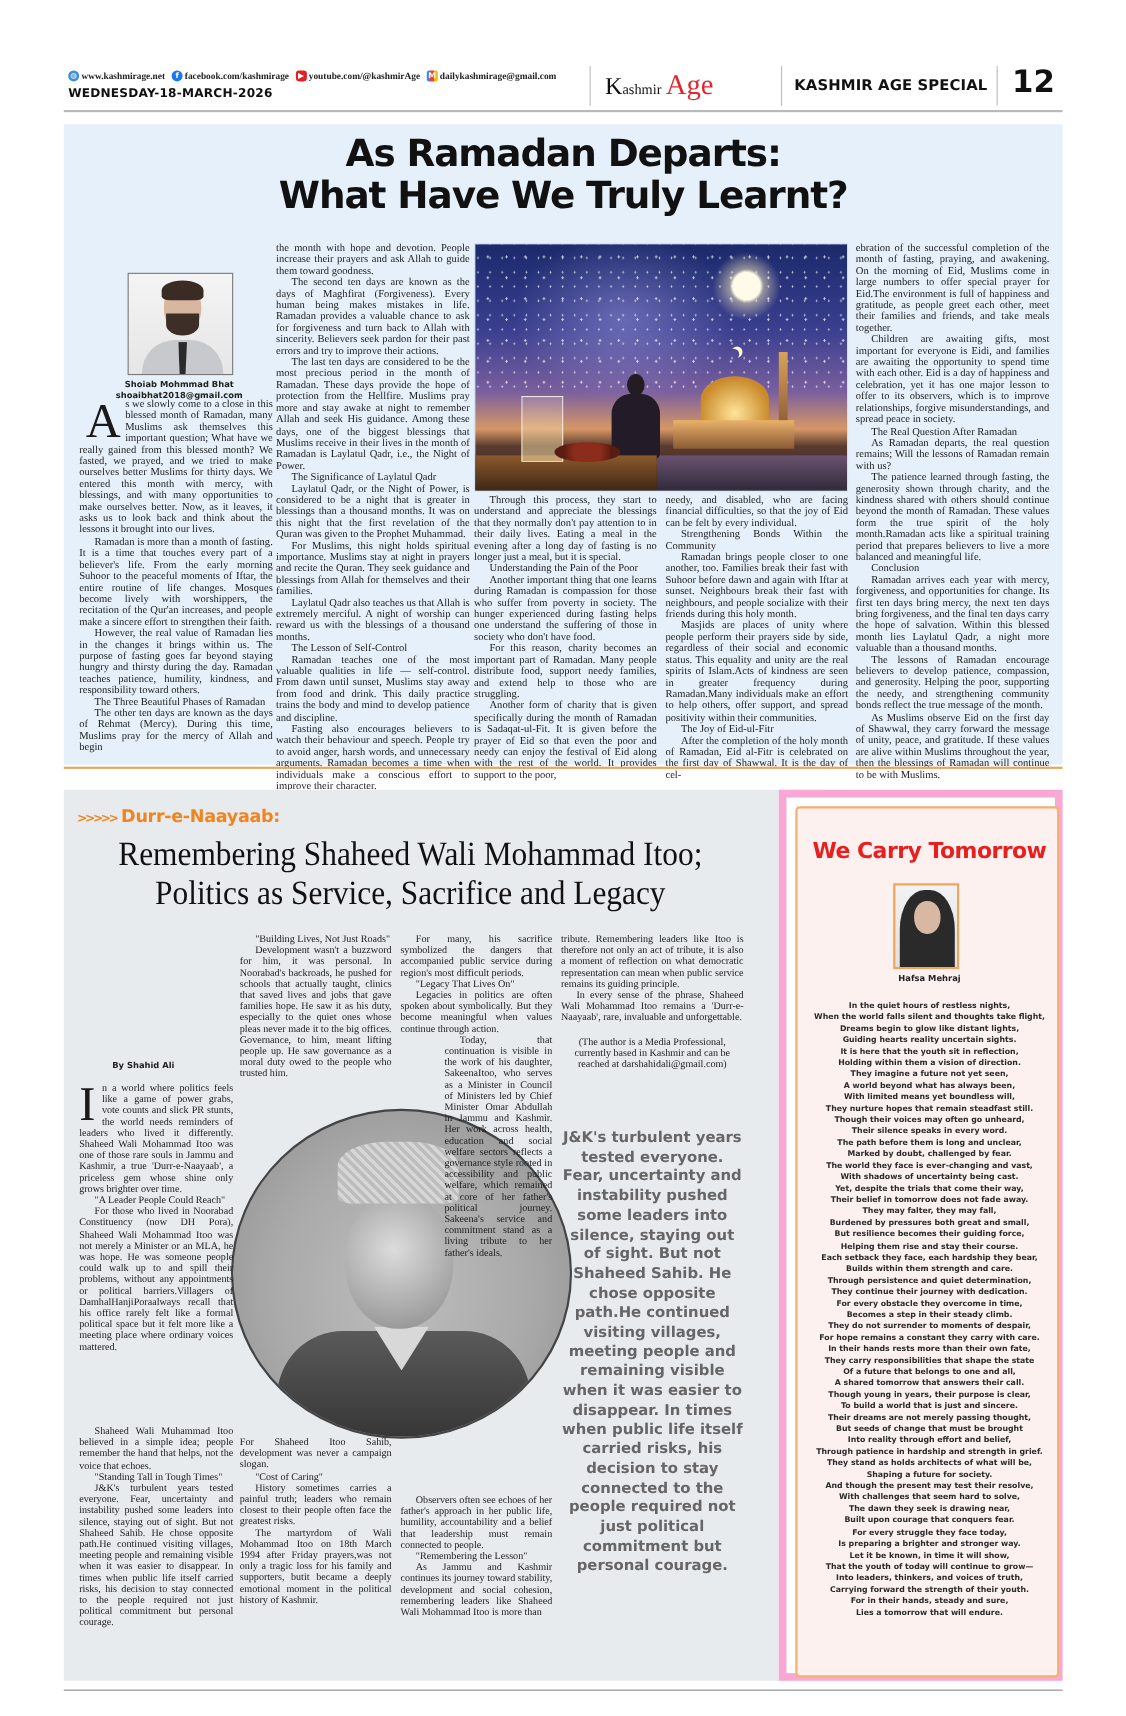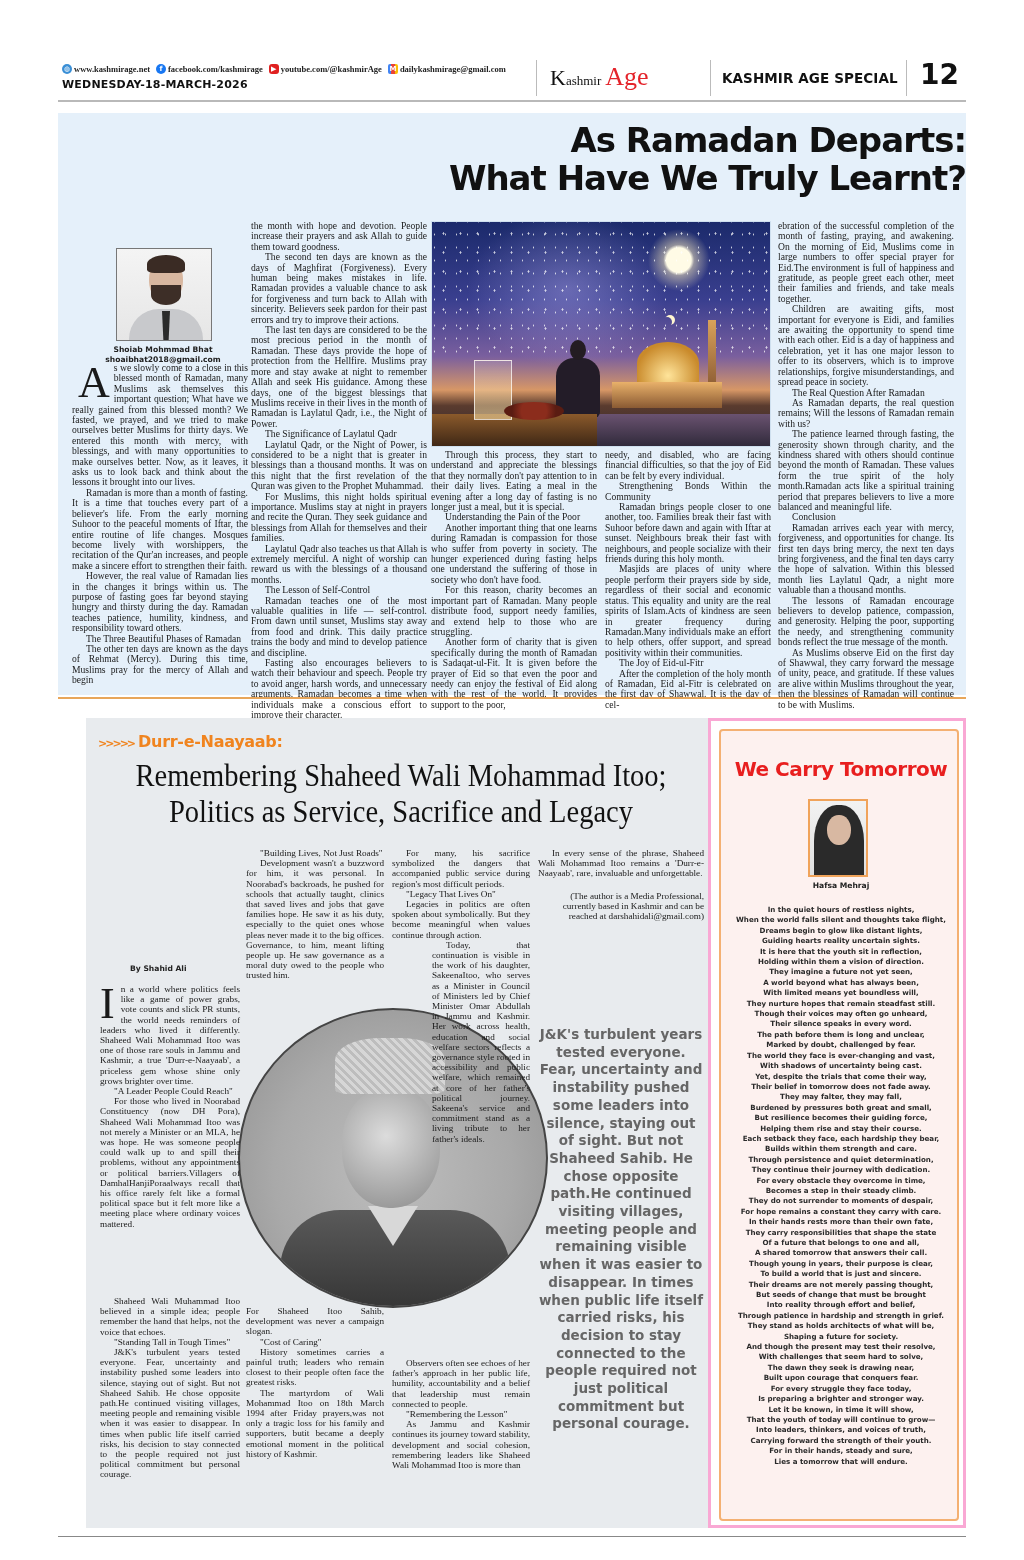--- a/index.html
+++ b/index.html
@@ -21,21 +21,21 @@
   .mh-logo .k { font-size: 22px; }
   .mh-logo .kashmir { font-size: 13px; }
   .mh-logo .age { font-size: 26px; color: #e4242b; font-weight: normal; }
   .mh-divider2 { position: absolute; left: 652px; top: 2px; width: 1px; height: 36px; background: #bbb; }
   .mh-section { position: absolute; left: 664px; top: 12px; font-family: "DejaVu Sans", sans-serif; font-weight: bold; font-size: 13.5px; color: #111; letter-spacing: 0.1px; }
   .mh-divider3 { position: absolute; left: 848px; top: 2px; width: 1px; height: 36px; background: #bbb; }
   .mh-page { position: absolute; left: 862px; top: 0px; font-family: "DejaVu Sans", sans-serif; font-weight: bold; font-size: 28px; color: #111; }
 
   
   .top-article { position: absolute; left: 58px; top: 113px; width: 908px; height: 582px; background: #e5f0fa; }
-  .headline { position: absolute; left: 0; top: 8px; width: 908px; text-align: right; font-family: "DejaVu Sans", sans-serif; font-weight: bold; font-size: 34px; line-height: 38px; color: #111; letter-spacing: -1px; }
+  .headline { position: absolute; left: 0; top: 8px; width: 908px; text-align: center; font-family: "DejaVu Sans", sans-serif; font-weight: bold; font-size: 34px; line-height: 38px; color: #111; letter-spacing: -1px; }
   .col { position: absolute; font-family: "Liberation Serif", serif; font-size: 9.6px; line-height: 10.4px; text-align: justify; color: #1a1a1a; hyphens: auto; }
   .col p { text-indent: 14px; }
   .col p.sub { text-indent: 14px; }
   .col p.noindent { text-indent: 0; }
   .author-photo { position: absolute; left: 58px; top: 135px; width: 96px; height: 93px; border: 1px solid #777; background: linear-gradient(180deg,#f4f4f4 0%,#e6e6e6 100%); overflow: hidden; }
   .author-photo .head { position: absolute; left: 32px; top: 10px; width: 34px; height: 44px; border-radius: 45% 45% 50% 50%; background: #d8b7a0; }
   .author-photo .hair { position: absolute; left: 30px; top: 6px; width: 38px; height: 18px; border-radius: 50% 50% 20% 20%; background: #3a2b24; }
   .author-photo .beard { position: absolute; left: 34px; top: 36px; width: 30px; height: 20px; border-radius: 0 0 50% 50%; background: #3d2e27; }
   .author-photo .shirt { position: absolute; left: 12px; top: 60px; width: 74px; height: 40px; border-radius: 30px 30px 0 0; background: #c8c9cc; }
   .author-photo .tie { position: absolute; left: 45px; top: 62px; width: 8px; height: 34px; background: #2b2b2b; clip-path: polygon(0 0,100% 0,80% 100%,20% 100%); }
@@ -55,39 +55,39 @@
   .man .mb { position: absolute; left: 2px; top: 18px; width: 44px; height: 60px; border-radius: 18px 18px 6px 6px; background: #231c28; }
   .table { position: absolute; left: 0; top: 192px; width: 165px; height: 34px; background: linear-gradient(180deg,#8b5a2b,#3a2414); }
   .glass { position: absolute; left: 42px; top: 138px; width: 38px; height: 60px; border: 1px solid rgba(255,255,255,0.7); background: linear-gradient(180deg,rgba(255,255,255,0.15),rgba(255,230,170,0.55)); }
   .dates { position: absolute; left: 72px; top: 180px; width: 60px; height: 18px; border-radius: 50%; background: radial-gradient(circle, #8b2c1c 0 40%, #5a1c12 70%); }
   .water { position: absolute; left: 165px; top: 192px; width: 175px; height: 34px; background: linear-gradient(180deg,#6a5270,#2d2838); }
 
   
   .orange-rule { position: absolute; left: 58px; top: 697px; width: 908px; height: 2px; background: #e8a65a; }
 
   
-  .bottom-article { position: absolute; left: 58px; top: 718px; width: 692px; height: 810px; background: #e8ebee; margin-left: 28px; }
+  .bottom-article { position: absolute; left: 58px; top: 718px; width: 692px; height: 810px; background: #e8ebee; }
   .kicker { position: absolute; left: 12px; top: 14px; font-family: "DejaVu Sans", sans-serif; font-weight: bold; font-size: 16px; color: #f0841f; letter-spacing: -0.3px; }
   .kicker .arrows { font-size: 11px; letter-spacing: -2px; margin-right: 4px; }
   .b-headline { position: absolute; left: 0; top: 40px; width: 630px; text-align: center; font-family: "Liberation Serif", serif; font-size: 31px; line-height: 36px; color: #111; transform: scaleX(0.92); transform-origin: center top; }
   .byline { position: absolute; left: 44px; top: 246px; font-family: "DejaVu Sans", sans-serif; font-weight: bold; font-size: 7.6px; color: #222; }
   .bcol { position: absolute; font-family: "Liberation Serif", serif; font-size: 9.2px; line-height: 10.2px; text-align: justify; color: #1a1a1a; }
   .bcol p { text-indent: 14px; }
   .bcol p.sub { text-indent: 14px; }
   .dropcap-i { float: left; font-size: 44px; line-height: 36px; margin: 2px 6px 0 0; }
   .portrait { position: absolute; left: 152px; top: 290px; width: 310px; height: 300px; border-radius: 50%; border: 2px solid #444; overflow: hidden;
     background: radial-gradient(ellipse at 50% 55%, #bdbdbd 0%, #a9a9a9 55%, #8d8d8d 100%); }
   .p-cap { position: absolute; left: 95px; top: 28px; width: 110px; height: 56px; border-radius: 40% 40% 10% 10%; background: repeating-linear-gradient(45deg,#d6d6d6 0 3px,#bdbdbd 3px 6px); }
   .p-face { position: absolute; left: 102px; top: 78px; width: 98px; height: 120px; border-radius: 45% 45% 48% 48%; background: radial-gradient(circle at 45% 40%, #dcdcdc, #9a9a9a 80%); }
   .p-coat { position: absolute; left: 40px; top: 200px; width: 230px; height: 120px; border-radius: 60px 60px 0 0; background: linear-gradient(180deg,#5a5a5a,#2e2e2e); }
   .p-collar { position: absolute; left: 128px; top: 196px; width: 50px; height: 40px; background: #d8d8d8; clip-path: polygon(0 0,100% 0,50% 100%); }
   .pullquote { position: absolute; left: 452px; top: 308px; width: 166px; text-align: center; font-family: "DejaVu Sans", sans-serif; font-weight: bold; font-size: 13.5px; line-height: 17.7px; color: #666; }
 
   
-  .poem-frame { position: absolute; left: 708px; top: 718px; width: 258px; height: 810px; border: 3px solid #f9a8d4; background: #fff; }
+  .poem-frame { position: absolute; left: 708px; top: 718px; width: 258px; height: 810px; border: 7px solid #f9a8d4; background: #fff; }
   .poem-box { position: absolute; left: 8px; top: 8px; width: 240px; height: 792px; background: #fdf1ef; border: 2px solid #f4b072; border-radius: 4px; }
   .poem-title { position: absolute; left: 0; top: 26px; width: 240px; text-align: center; font-family: "DejaVu Sans", sans-serif; font-weight: bold; font-size: 20px; color: #e81f1f; letter-spacing: -0.5px; }
   .poet-photo { position: absolute; left: 87px; top: 68px; width: 60px; height: 78px; border: 2px solid #f0a35a; background: linear-gradient(180deg,#f2f2f2,#e0e0e0); overflow: hidden; }
   .poet-photo .hijab { position: absolute; left: 4px; top: 4px; width: 50px; height: 80px; border-radius: 45% 45% 10% 10%; background: #2a2a2a; }
   .poet-photo .face { position: absolute; left: 17px; top: 14px; width: 24px; height: 30px; border-radius: 48%; background: #d8b8a2; }
   .poet-name { position: absolute; left: 0; top: 150px; width: 240px; text-align: center; font-family: "DejaVu Sans", sans-serif; font-weight: bold; font-size: 7.6px; color: #222; }
   .poem-lines { position: absolute; left: 4px; top: 174px; width: 232px; text-align: center; font-family: "DejaVu Sans", sans-serif; font-weight: bold; font-size: 7.1px; line-height: 10.4px; color: #2a2a2a; }
   .poem-lines div { white-space: nowrap; }
 
   .bottom-rule { position: absolute; left: 58px; top: 1536px; width: 908px; height: 1px; background: #888; }
@@ -254,22 +254,23 @@
     <p>Legacies in politics are often spoken about symbolically. But they become meaningful when values continue through action.</p>
     <p style="padding-left:40px">Today, that continuation is visible in the work of his daughter, SakeenaItoo, who serves as a Minister in Council of Ministers led by Chief Minister Omar Abdullah in Jammu and Kashmir. Her work across health, education and social welfare sectors reflects a governance style rooted in accessibility and public welfare, which remained at core of her father's political journey. Sakeena's service and commitment stand as a living tribute to her father's ideals.</p>
   </div>
   <div class="bcol" style="left:306px; top:640px; width:138px;">
     <p>Observers often see echoes of her father's approach in her public life, humility, accountability and a belief that leadership must remain connected to people.</p>
     <p class="sub">"Remembering the Lesson"</p>
     <p>As Jammu and Kashmir continues its journey toward stability, development and social cohesion, remembering leaders like Shaheed Wali Mohammad Itoo is more than</p>
   </div>
 
   <div class="bcol" style="left:452px; top:130px; width:166px;">
+    <p style="text-indent:0">tribute. Remembering leaders like Itoo is therefore not only an act of tribute, it is also a moment of reflection on what democratic representation can mean when public service remains its guiding principle.</p>
     <p>In every sense of the phrase, Shaheed Wali Mohammad Itoo remains a 'Durr-e-Naayaab', rare, invaluable and unforgettable.</p>
-    <p style="text-indent:0; text-align:right; margin-top:12px;">(The author is a Media Professional, currently based in Kashmir and can be reached at darshahidali@gmail.com)</p>
+    <p style="text-indent:0; text-align:center; margin-top:12px;">(The author is a Media Professional, currently based in Kashmir and can be reached at darshahidali@gmail.com)</p>
   </div>
 
   <div class="pullquote">J&amp;K's turbulent years tested everyone. Fear, uncertainty and instability pushed some leaders into silence, staying out of sight. But not Shaheed Sahib. He chose opposite path.He continued visiting villages, meeting people and remaining visible when it was easier to disappear. In times when public life itself carried risks, his decision to stay connected to the people required not just political commitment but personal courage.</div>
 </div>
 
 <div class="poem-frame">
   <div class="poem-box">
     <div class="poem-title">We Carry Tomorrow</div>
     <div class="poet-photo">
         <div class="hijab"></div>

